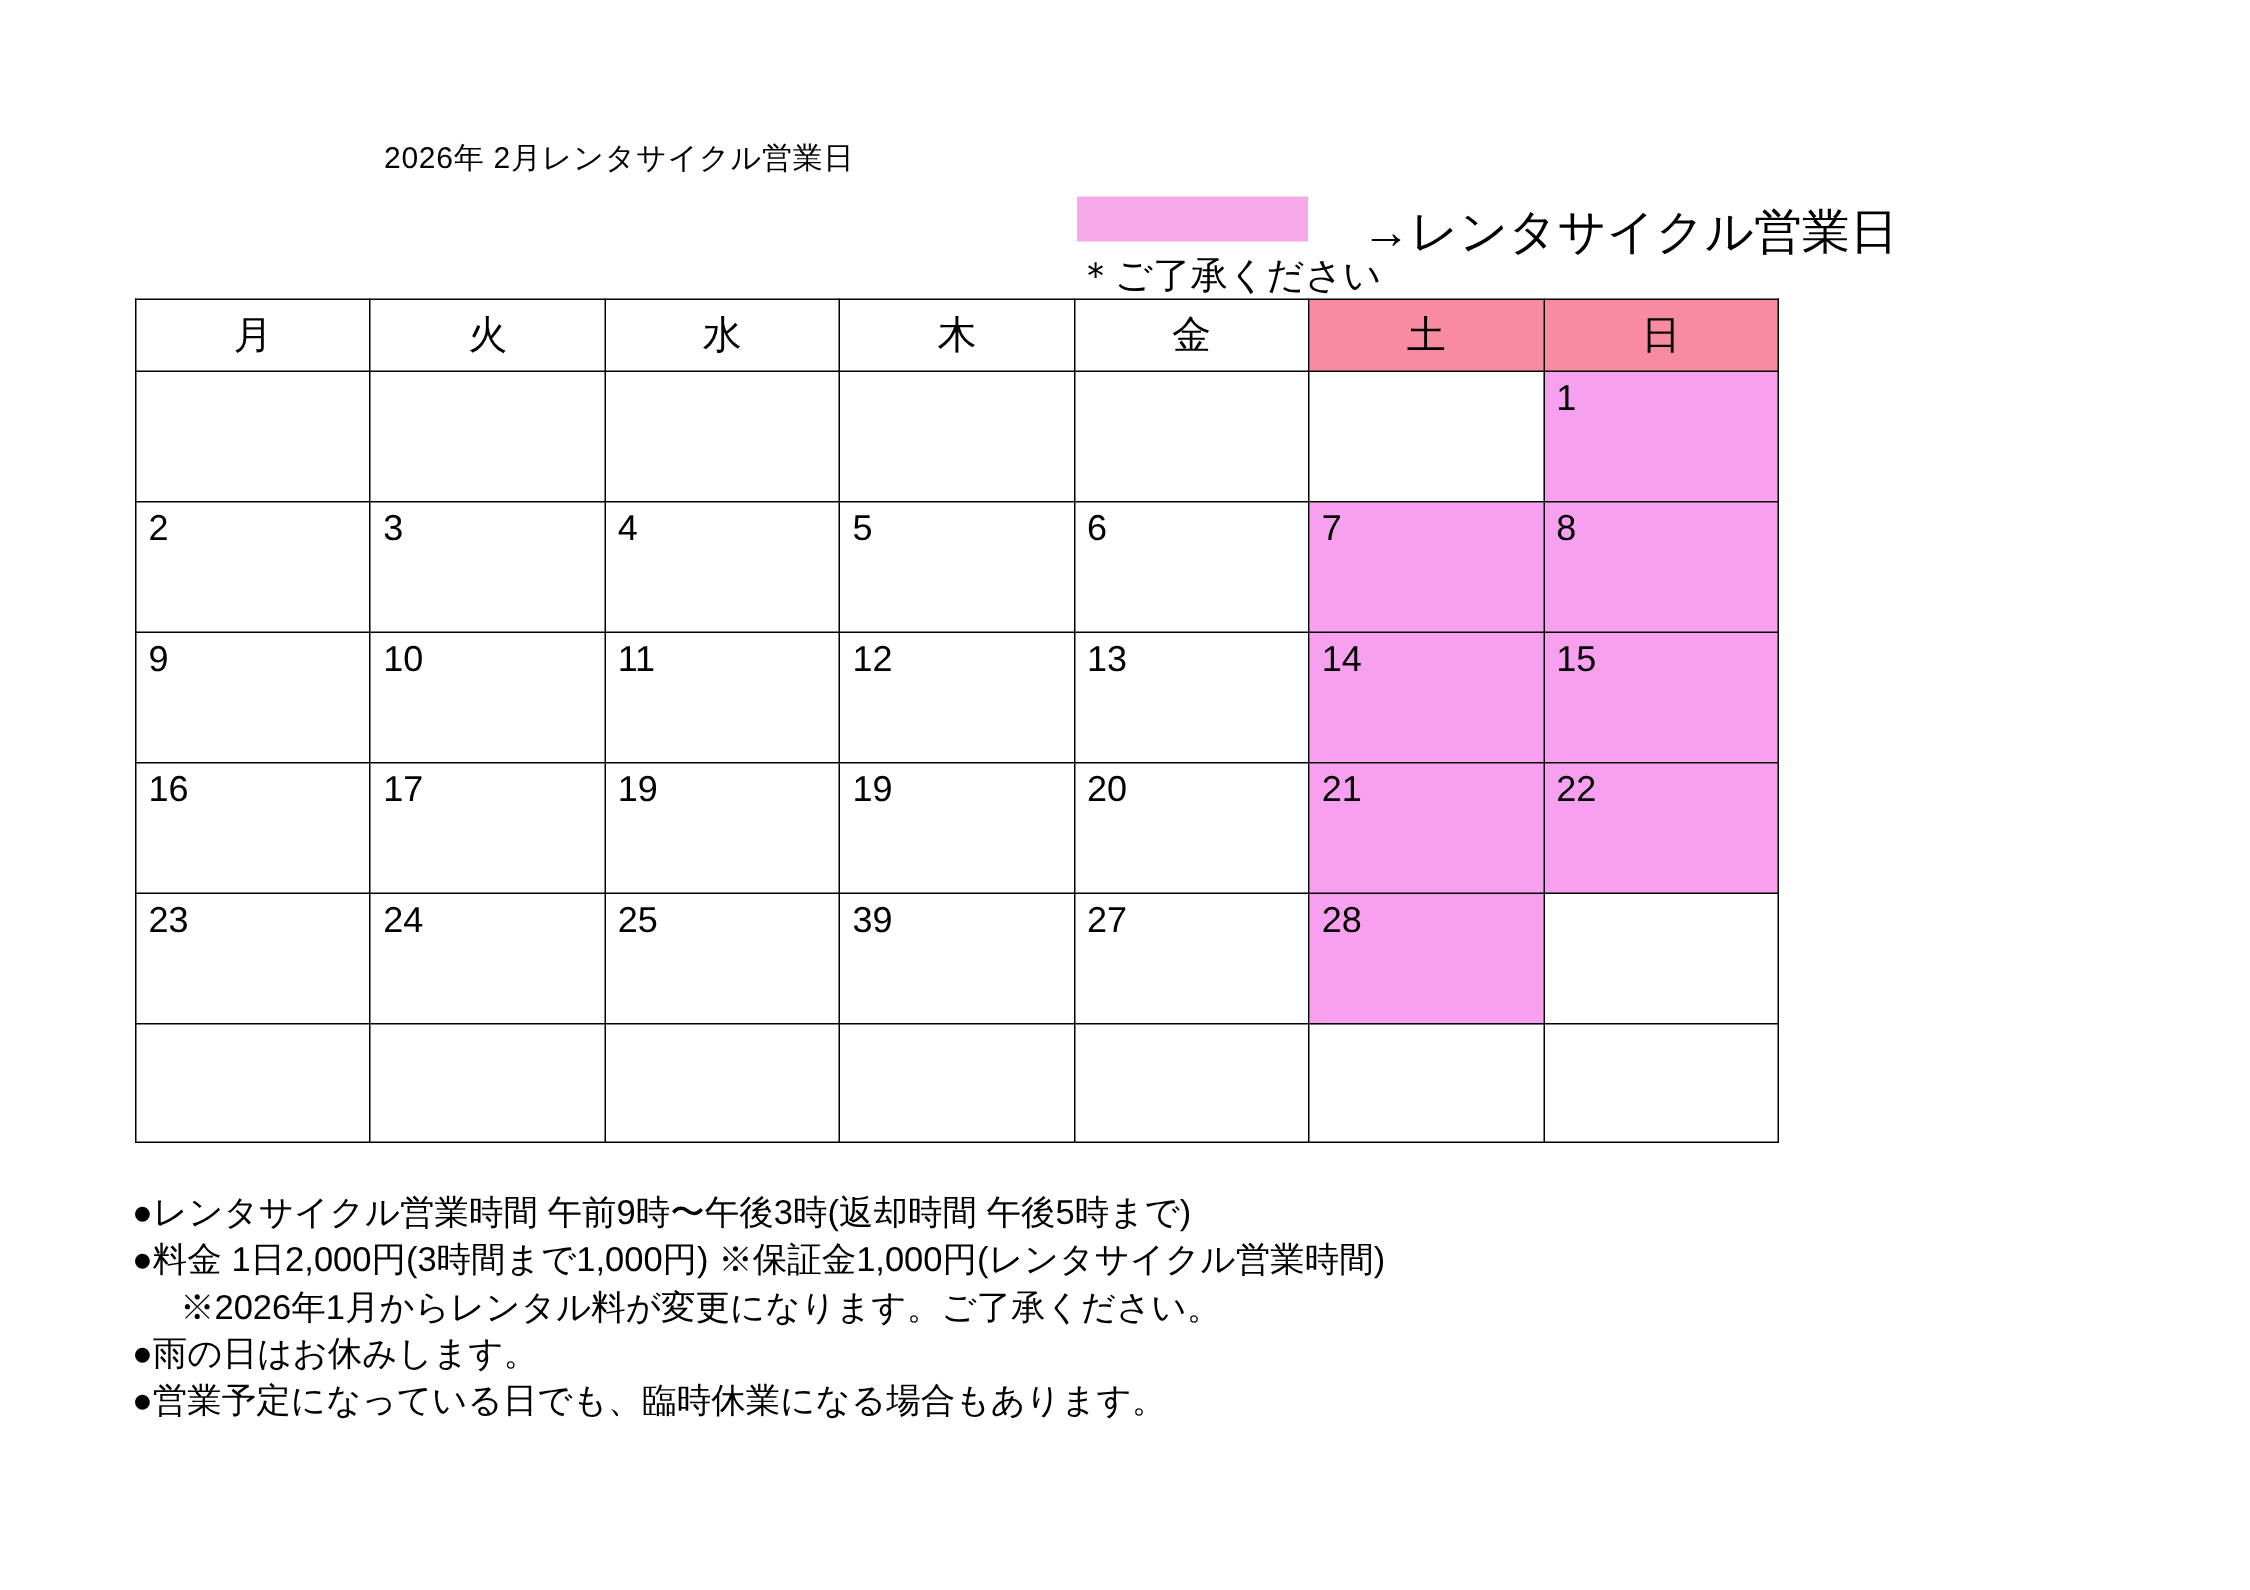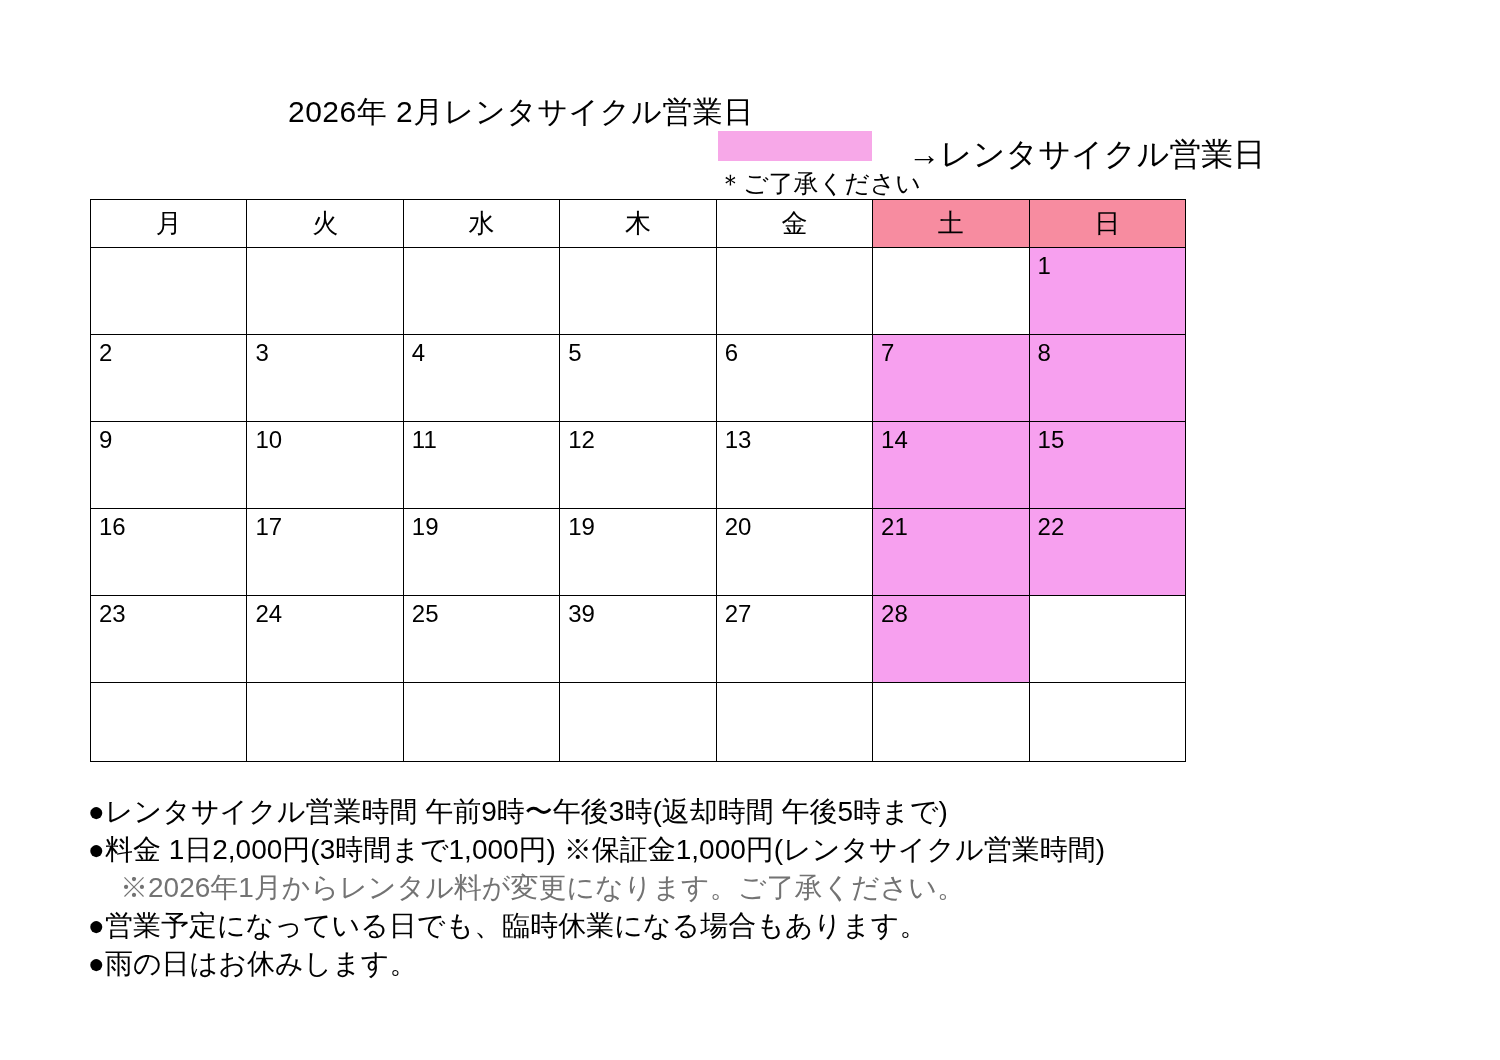--- a/index.html
+++ b/index.html
@@ -17,24 +17,23 @@
   }
   .page {
     position: relative;
     width: 1500px;
     height: 1060px;
   }
   .title {
     position: absolute;
     left: 256px;
     top: 92px;
-    font-size: 30px;
+    font-size: 20px;
     letter-spacing: 0.5px;
     white-space: nowrap;
-    margin-left: 32px;
   }
   .legend-swatch {
     position: absolute;
     left: 718px;
     top: 131px;
     width: 154px;
     height: 30px;
     background: #f7a8e8;
   }
   .legend-label {
@@ -92,27 +91,27 @@
     height: 78px;
   }
 
   .notes {
     position: absolute;
     left: 88px;
     top: 793px;
     width: 1300px;
   }
   .note-line {
-    font-size: 28px;
+    font-size: 23px;
     line-height: 1.36;
     white-space: nowrap;
   }
   .note-line.indent {
     padding-left: 32px;
-    color: #737373;
+    color: #000000;
   }
 </style>
 </head>
 <body>
 
 <div class="page">
 
   <div class="title">2026年 2月レンタサイクル営業日</div>
 
   <div class="legend-swatch"></div>
@@ -270,17 +269,17 @@
             <span class="daynum"></span>
           </td>
       </tr>
     </tbody>
   </table>
 
   <div class="notes">
     <div class="note-line">●レンタサイクル営業時間  午前9時〜午後3時(返却時間  午後5時まで)</div>
     <div class="note-line">●料金  1日2,000円(3時間まで1,000円)  ※保証金1,000円(レンタサイクル営業時間)</div>
     <div class="note-line indent">※2026年1月からレンタル料が変更になります。ご了承ください。</div>
+    <div class="note-line">●雨の日はお休みします。</div>
     <div class="note-line">●営業予定になっている日でも、臨時休業になる場合もあります。</div>
-    <div class="note-line">●雨の日はお休みします。</div>
   </div>
 
 </div>
 
 </body></html>

